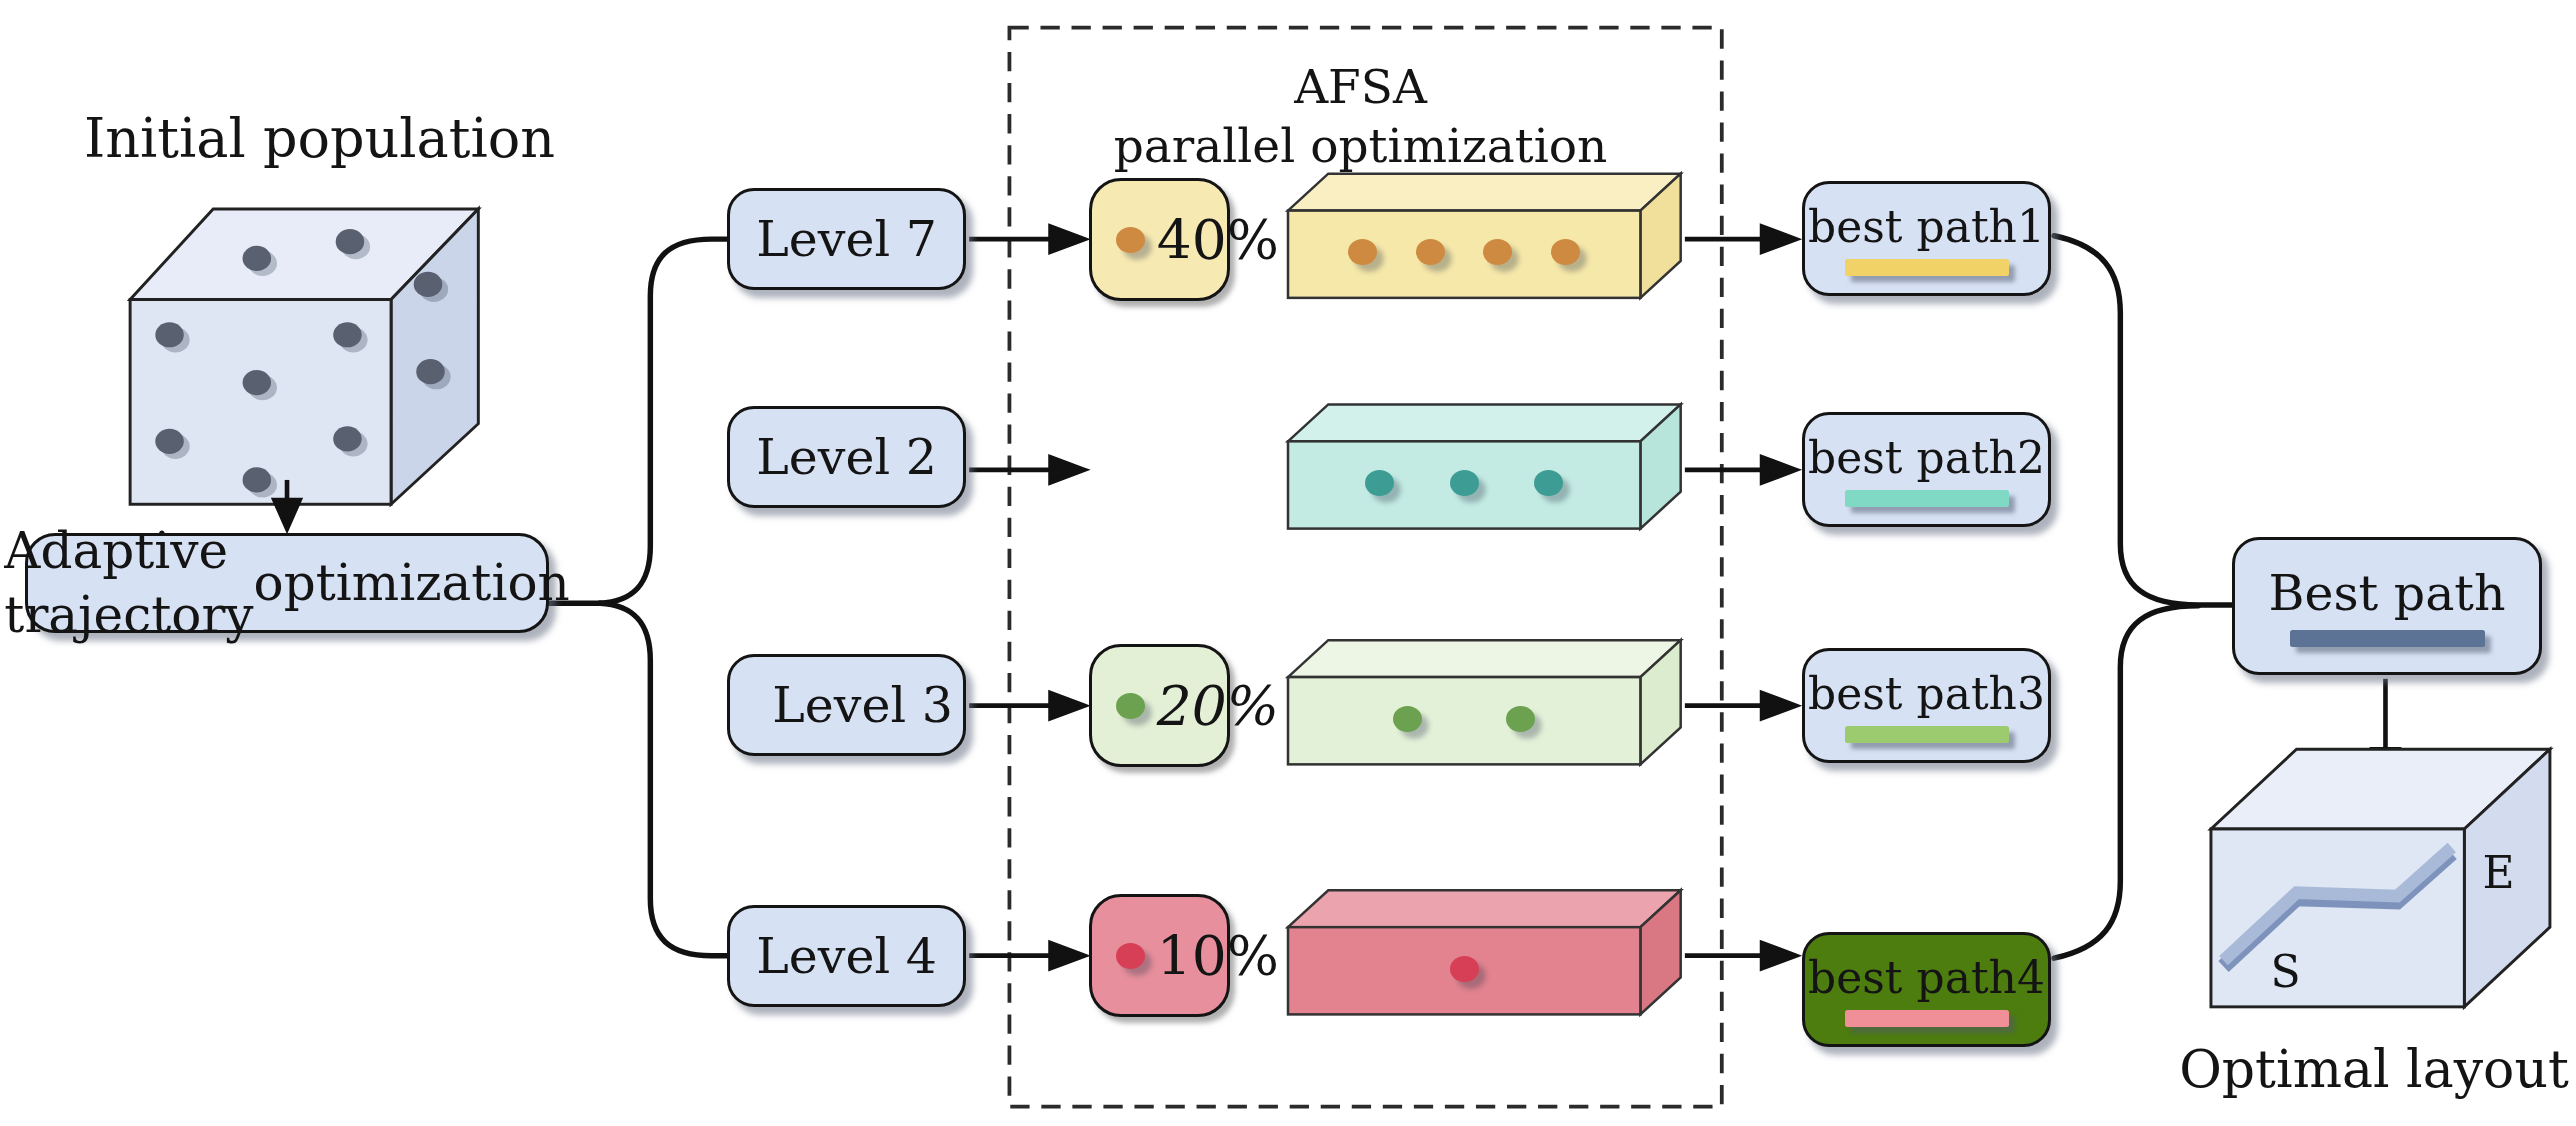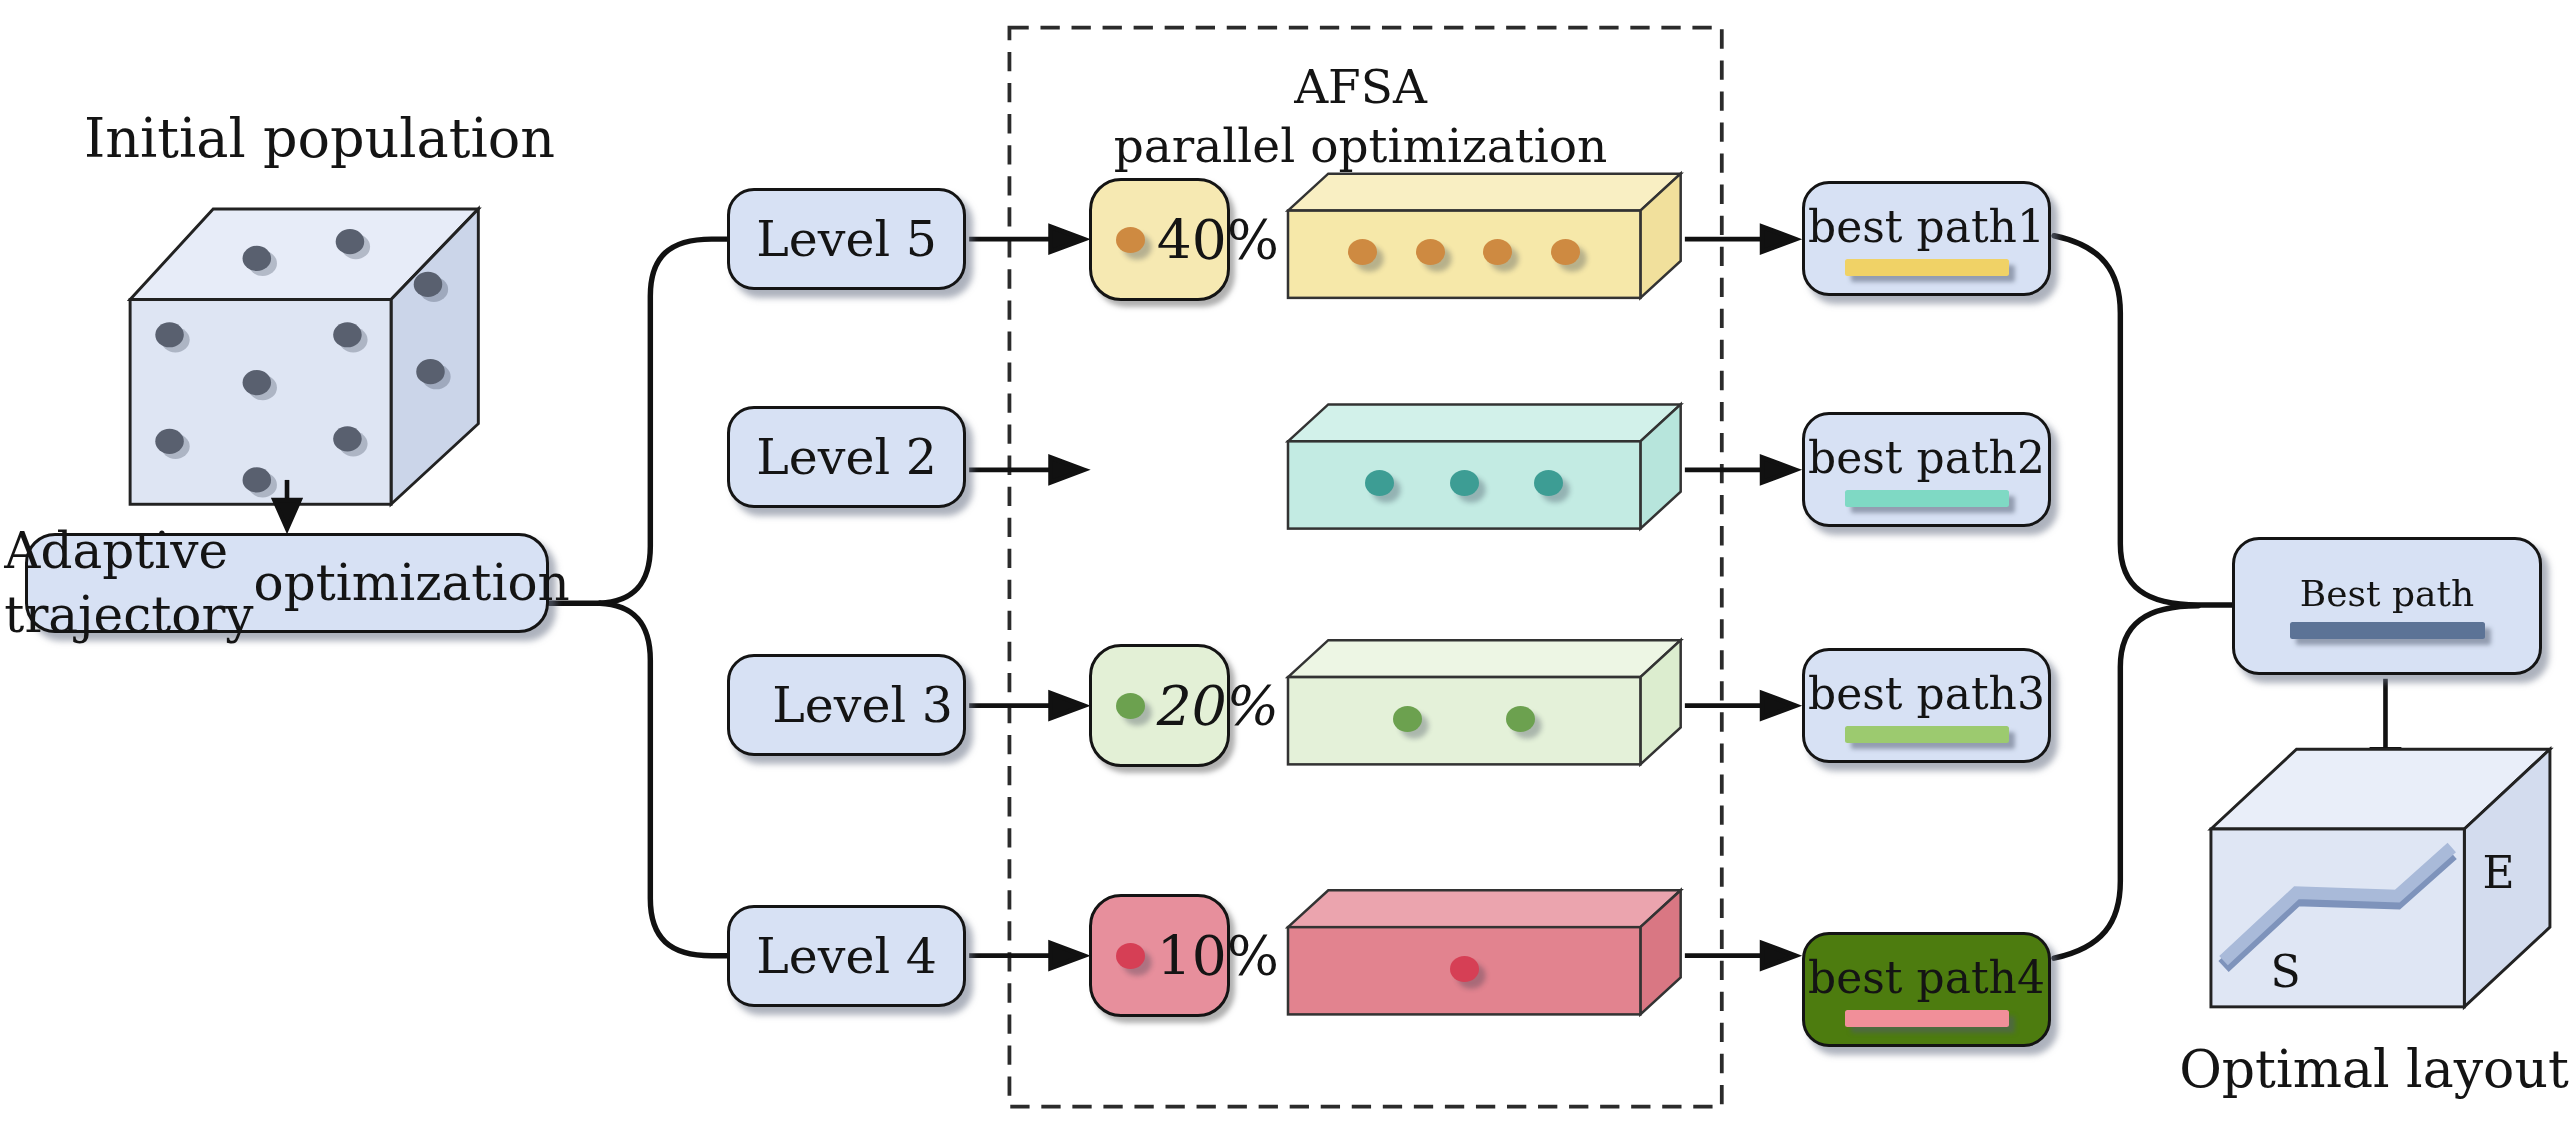--- a/index.html
+++ b/index.html
@@ -19,21 +19,21 @@
        box-shadow:6.7px 6.7px 5px rgba(40,50,70,0.3);flex:0 0 auto;}
   .slab-dots{position:absolute;z-index:2;left:1309px;width:310px;height:30px;display:flex;
              align-items:center;justify-content:space-evenly;}
   .best{position:absolute;z-index:2;box-sizing:border-box;border:3.4px solid #141414;border-radius:27px;
         background:#d7e1f4;width:249px;height:115px;left:1802px;display:flex;flex-direction:column;
         align-items:center;justify-content:center;gap:7.6px;font-size:44px;
         box-shadow:6.7px 7.6px 5.9px rgba(105,115,135,0.55);}
   .bar{width:164px;height:17px;border-radius:2.5px;box-shadow:5.9px 5.9px 4.2px rgba(80,90,110,0.5);}
   #adaptive-box{left:25px;top:533px;width:524px;height:100px;flex-direction:row;
                 font-size:50px;line-height:64px;border-radius:30px;}
-  #final-box{left:2232px;top:537px;width:310px;height:138px;flex-direction:column;gap:8.4px;font-size:36px;}
+  #final-box{left:2232px;top:537px;width:310px;height:138px;flex-direction:column;gap:8.4px;font-size:49px;}
   #final-bar{width:195px;height:17.6px;}
   .cube-label{font-size:44px;z-index:3;}
 </style>
 </head>
 <body>
 
 <div id="stage">
 
   <svg id="wires" width="2576" height="1126" viewBox="0 0 3070 1342">
 
@@ -152,21 +152,21 @@
     <div>AFSA</div>
     <div>parallel optimization</div>
   </div>
 
   <div class="node" id="adaptive-box" style="background: rgb(215, 225, 244);">
     <div>Adaptive trajectory</div>
     <div>optimization</div>
   </div>
 
   <div class="node level" style="top: 188px; background: rgb(215, 225, 244);">
-      <span>Level 5</span>
+      <span>Level 7</span>
     </div>
   <div class="node level" style="top: 406px; background: rgb(215, 225, 244);">
       <span>Level 2</span>
     </div>
   <div class="node level" style="top: 654px; background: rgb(215, 225, 244); padding-left: 32px;">
       <span>Level 3</span>
     </div>
   <div class="node level" style="top: 905px; background: rgb(215, 225, 244);">
       <span>Level 4</span>
     </div>

